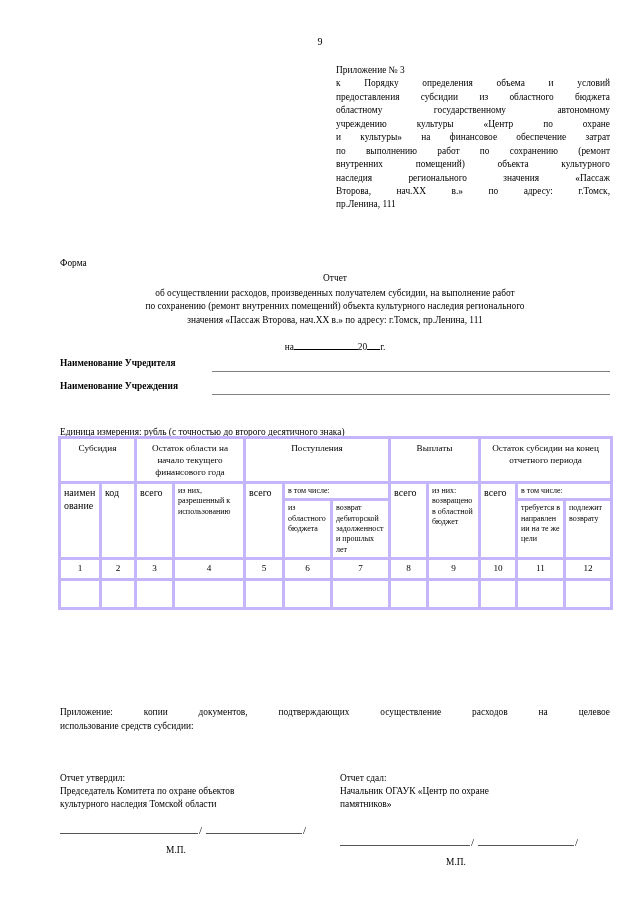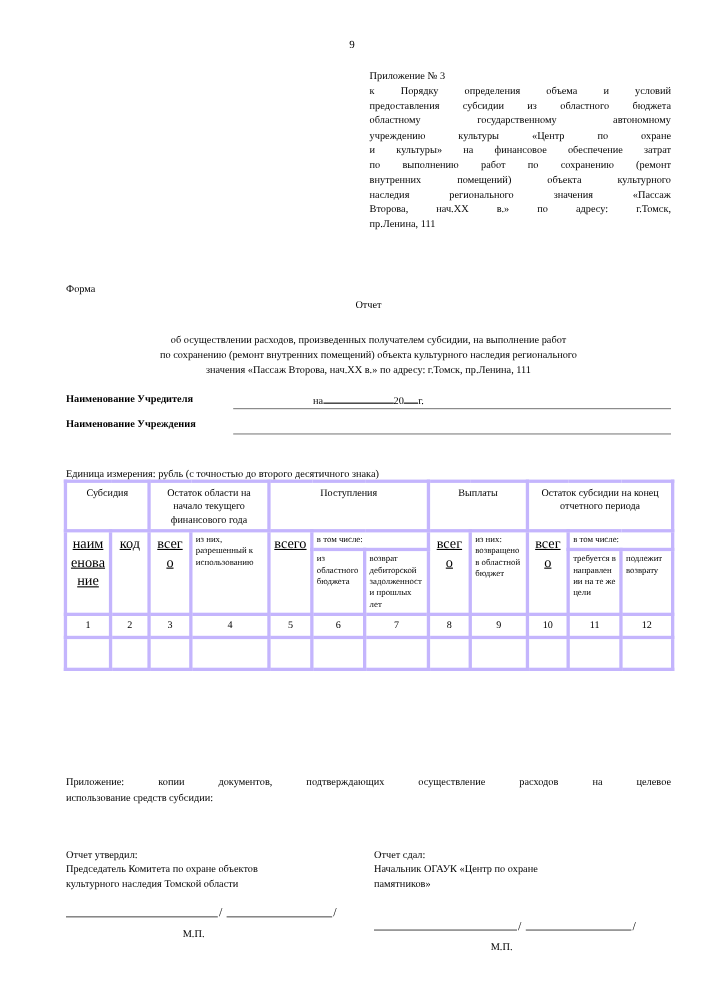--- a/index.html
+++ b/index.html
@@ -54,21 +54,21 @@
   
   .title-block {
     position: absolute;
     left: 60px;
     top: 272px;
     width: 550px;
     text-align: center;
     font-size: 9.4px;
     line-height: 1.45;
   }
-  .title-block .ttl { margin-bottom: 18px; }
+  .title-block .ttl { margin-bottom: 1px; }
   .date-line { margin-top: 11px; }
   .ul-blank {
     display: inline-block;
     border-bottom: 1px solid #000;
     width: 64px;
     height: 10px;
     vertical-align: baseline;
   }
   .ul-blank-sm {
     display: inline-block;
@@ -125,23 +125,21 @@
     text-align: center;
     vertical-align: top;
     font-size: 9.2px;
     padding-top: 4px;
   }
   table.report td.sub {
     text-align: left;
     font-size: 8px;
   }
   table.report td.subc {
-    text-align: center;
-    font-size: 13px;
-    text-decoration: underline;
+    font-size: 10px;
   }
   table.report td.num {
     text-align: center;
     font-size: 9.2px;
     vertical-align: middle;
     padding: 3px 2px;
   }
   table.report td.blank {
     height: 22px;
   }

